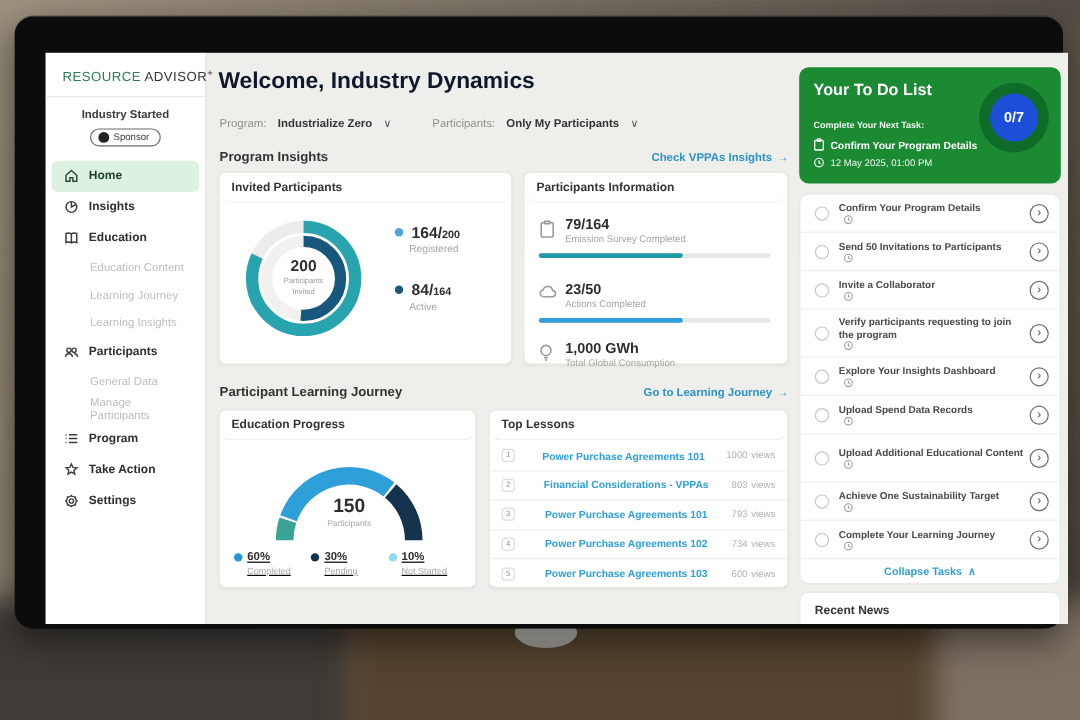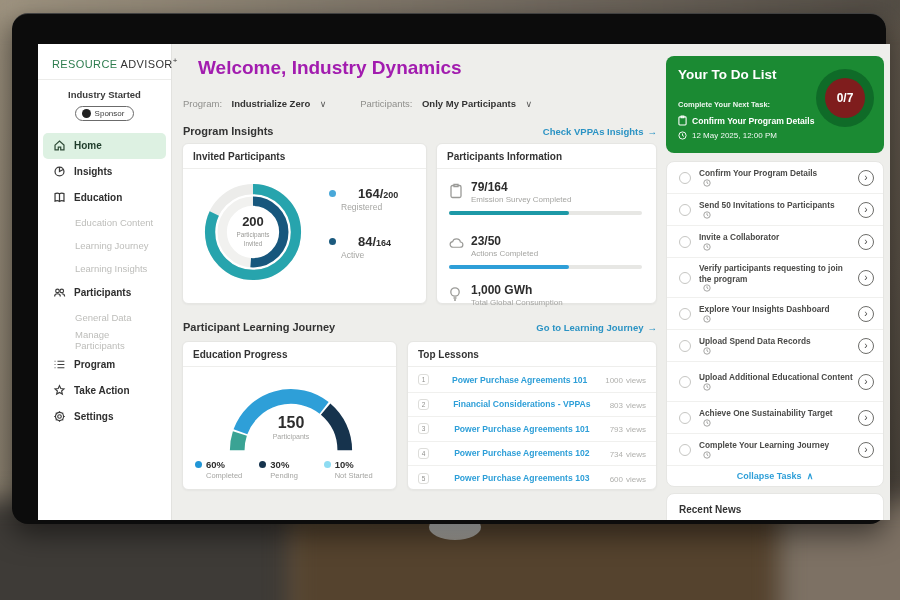--- a/index.html
+++ b/index.html
@@ -38,49 +38,49 @@
   .sponsor .dot { width:9px; height:9px; border-radius:50%; background:#222; }
   .nav { padding-top:4px; }
   .nav-item { display:flex; align-items:center; gap:8px; height:26px; padding:0 10px; margin:0 5px;
     font-size:10px; font-weight:bold; color:#2e2e2e; border-radius:5px; cursor:pointer; }
   .nav-item.active { background:#ddf1e2; color:#1e3c2a; }
   .nav-item svg { flex:0 0 13px; }
   .nav-sub { height:23px; padding:0 10px 0 32px; margin:0 5px; display:flex; align-items:center;
     font-size:9.5px; color:#bdbdba; cursor:pointer; }
 
   
-  .main-title { position:absolute; left:160px; top:13px; font-size:19px; font-weight:bold; color:#a21caf; }
+  .main-title { position:absolute; left:144px; top:13px; font-size:19px; font-weight:bold; color:#0f172a; }
   .filters { position:absolute; left:145px; top:49px; display:flex; gap:34px; align-items:center; }
   .filters .lab { font-size:9.5px; color:#8f8f8c; }
   .filters .val { font-size:9.5px; font-weight:bold; color:#333; margin-left:5px; }
   .filters .chev { font-size:9px; color:#555; margin-left:5px; }
   .section-row { position:absolute; display:flex; justify-content:space-between; align-items:center; }
   .sec1 { left:145px; top:81px; width:474px; }
   .sec2 { left:145px; top:277px; width:474px; }
   .section-title { font-size:11px; font-weight:bold; color:#333; }
   .sec-link { font-size:9.5px; font-weight:bold; color:#2b93c4; cursor:pointer; }
   .sec-link .arr { margin-left:4px; }
 
   .card { position:absolute; background:#fff; border:1px solid #e6e6e3; border-radius:6px;
     box-shadow:0 1px 2px rgba(0,0,0,.04); }
   .card-head { height:25px; padding:7px 10px 0; font-size:10px; font-weight:bold; color:#333;
-    border-bottom:1px solid #eeeeec; }
+    border-bottom:1px solid #eeeeec;border-radius:10px; }
   .card-a { left:144px; top:99px; width:245px; height:161px; }
   .card-b { left:398px; top:99px; width:221px; height:161px; }
   .card-c { left:144px; top:297px; width:215px; height:149px; }
   .card-d { left:369px; top:297px; width:250px; height:149px; }
 
   
   .donut-wrap { position:absolute; left:14px; top:32px; width:112px; height:112px; }
   .donut-center { position:absolute; inset:28px; text-align:center; }
   .donut-center .v { font-size:13px; font-weight:bold; color:#2d2d2d; margin-top:10px; }
   .donut-center .l { font-size:6.3px; color:#9a9a97; line-height:1.35; margin-top:2px; }
   .legend { position:absolute; left:146px; top:42px; }
   .legend-item { margin-bottom:22px; }
-  .legend-line { display:flex; align-items:center; gap:22px; }
+  .legend-line { display:flex; align-items:center; gap:7px; }
   .ldot { width:7px; height:7px; border-radius:50%; }
   .lval { font-size:13px; font-weight:bold; color:#2d2d2d; }
   .lval .sm { font-size:9px; }
   .llab { font-size:8.5px; color:#a5a5a2; margin-left:12px; margin-top:1px; }
 
   
   .stat { position:absolute; left:12px; right:14px; }
   .stat .ic { position:absolute; left:0; top:3px; color:#9a9a97; }
   .stat .sv { margin-left:22px; font-size:12px; font-weight:bold; color:#2d2d2d; }
   .stat .sl { margin-left:22px; font-size:8px; color:#a5a5a2; margin-top:1px; }
@@ -89,21 +89,21 @@
   .stat1 { top:36px; } .stat2 { top:90px; } .stat3 { top:143px; transform:translateY(-4px); }
   .fill-teal { width:62%; background:#1d99a7; }
   .fill-blue { width:62%; background:#2e9fd8; }
 
   
   .gauge-wrap { position:absolute; left:24px; top:30px; width:168px; height:88px; }
   .gauge-center { position:absolute; left:0; right:0; top:42px; text-align:center; }
   .gauge-center .v { font-size:16px; font-weight:bold; color:#2d2d2d; }
   .gauge-center .l { font-size:7px; color:#a5a5a2; margin-top:1px; }
   .gauge-legend { position:absolute; left:12px; right:8px; bottom:9px; display:flex; }
-  .gl-item { flex:1; }
+  .gl-item { flex:1;text-decoration:underline; }
   .gl-line { display:flex; align-items:center; gap:4px; }
   .gl-pct { font-size:9.5px; font-weight:bold; color:#2d2d2d; }
   .gl-lab { font-size:7.5px; color:#a5a5a2; margin-left:11px; margin-top:1px; }
 
   
   .lesson-rows { position:absolute; top:26px; left:0; right:0; }
   .lesson { display:flex; align-items:center; height:24.5px; padding:0 10px; border-bottom:1px solid #f0f0ee; }
   .lesson:last-child { border-bottom:none; }
   .rank { width:11px; height:11px; border:1px solid #ddddda; border-radius:3px; font-size:6.5px;
     color:#8f8f8c; display:flex; align-items:center; justify-content:center; margin-right:8px; }
@@ -113,21 +113,21 @@
 
   
   .todo-green { position:absolute; left:628px; top:12px; width:218px; height:97px; background:#1b8a33;
     border-radius:8px; padding:11px 12px; color:#fff; }
   .todo-green .t { font-size:13.5px; font-weight:bold; }
   .todo-green .s { font-size:7.5px; margin-top:18px; opacity:.92;font-weight:bold; }
   .todo-green .task { display:flex; align-items:center; gap:5px; font-size:8.6px; font-weight:bold; margin-top:6px; }
   .todo-green .due { display:flex; align-items:center; gap:5px; font-size:8px; margin-top:5px; opacity:.95; }
   .badge-outer { position:absolute; right:10px; top:13px; width:58px; height:58px; border-radius:50%;
     background:#0f6b28; display:flex; align-items:center; justify-content:center; }
-  .badge-inner { width:40px; height:40px; border-radius:50%; background:#7f1d1d; display:flex;
+  .badge-inner { width:40px; height:40px; border-radius:50%; background:#1d4ed8; display:flex;
     align-items:center; justify-content:center; font-size:12px; font-weight:bold; color:#fff; }
 
   .todo-card { position:absolute; left:628px; top:117px; width:218px; height:326px; background:#fff;
     border:1px solid #e6e6e3; border-radius:8px; overflow:hidden; }
   .trow { position:relative; display:flex; align-items:center; padding:0 30px 0 12px;
     border-bottom:1px solid #f0f0ee; height:32px; }
   .trow.tall { height:40px; }
   .tcheck { flex:0 0 12px; width:12px; height:12px; border:1.4px solid #c6c6c3; border-radius:50%;
     margin-right:8px; cursor:pointer; }
   .tlabel { font-size:8.3px; font-weight:bold; color:#4a4a48; line-height:1.25; }
@@ -408,21 +408,21 @@
             <rect x="1" y="2" width="8" height="9" rx="1"></rect>
             <path d="M3.5 1 H6.5 V3 H3.5 Z"></path>
           </svg>
       <span>Confirm Your Program Details</span>
     </div>
     <div class="due">
       <svg width="9" height="9" viewBox="0 0 10 10" fill="none" stroke="#fff" stroke-width="1.1">
             <circle cx="5" cy="5" r="4"></circle>
             <path d="M5 2.8 V5 L6.6 6"></path>
           </svg>
-      <span>12 May 2025, 12:00 PM</span>
+      <span>12 May 2025, 01:00 PM</span>
     </div>
     <div class="badge-outer">
       <div class="badge-inner">
             <span>0/7</span>
           </div>
     </div>
   </div>
 
   <div class="todo-card">
     <div class="trow">

